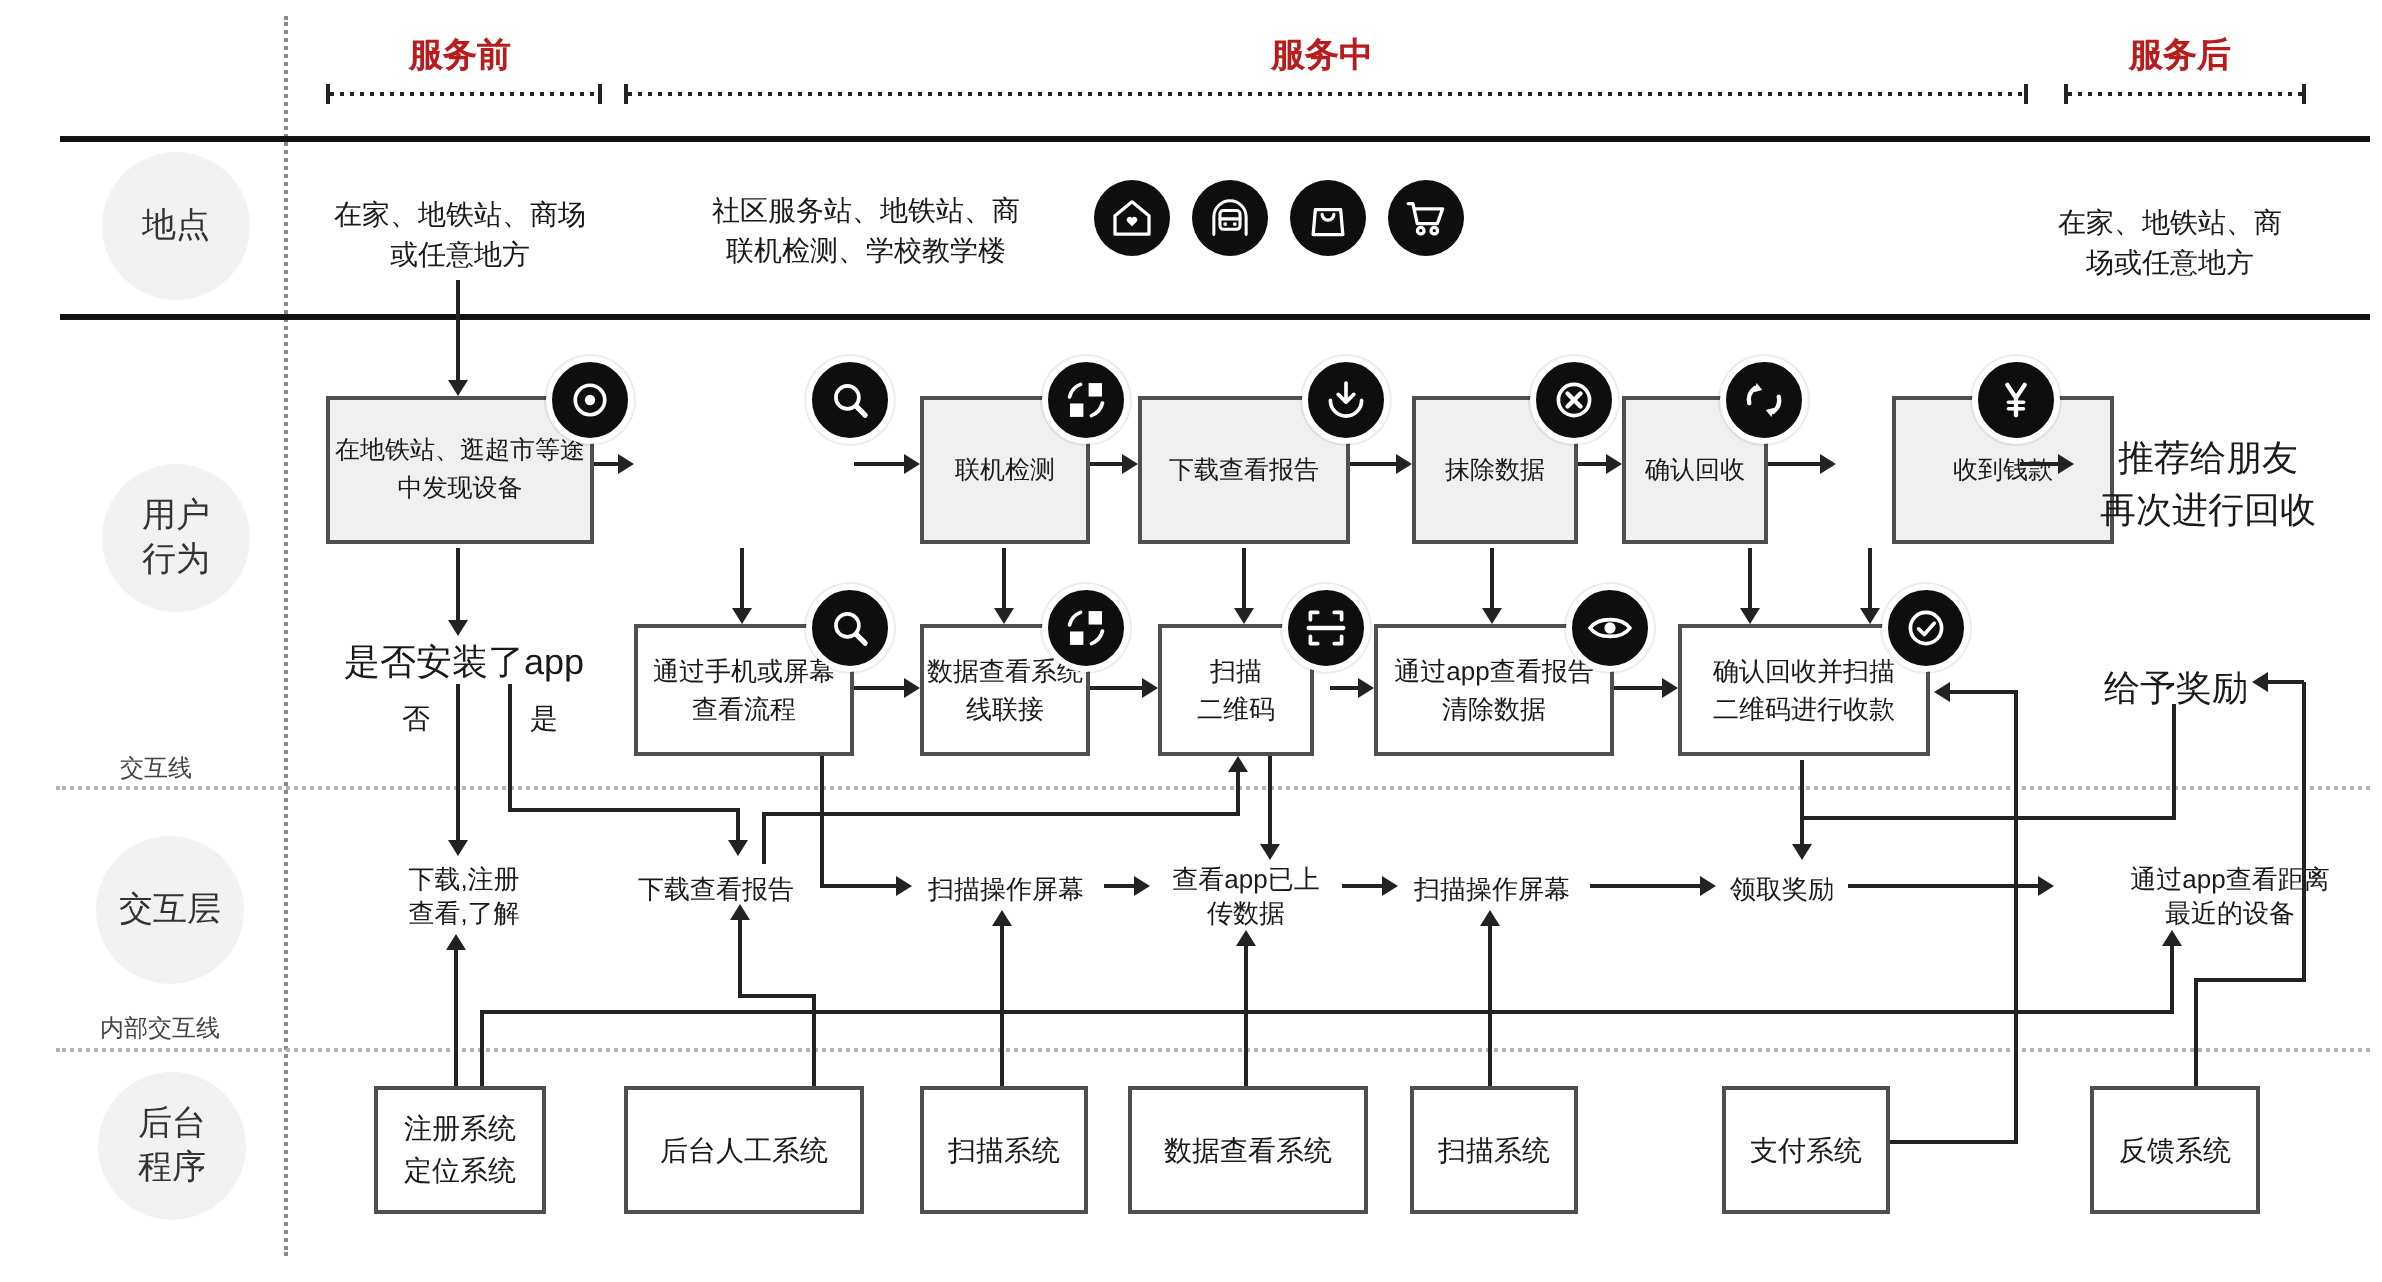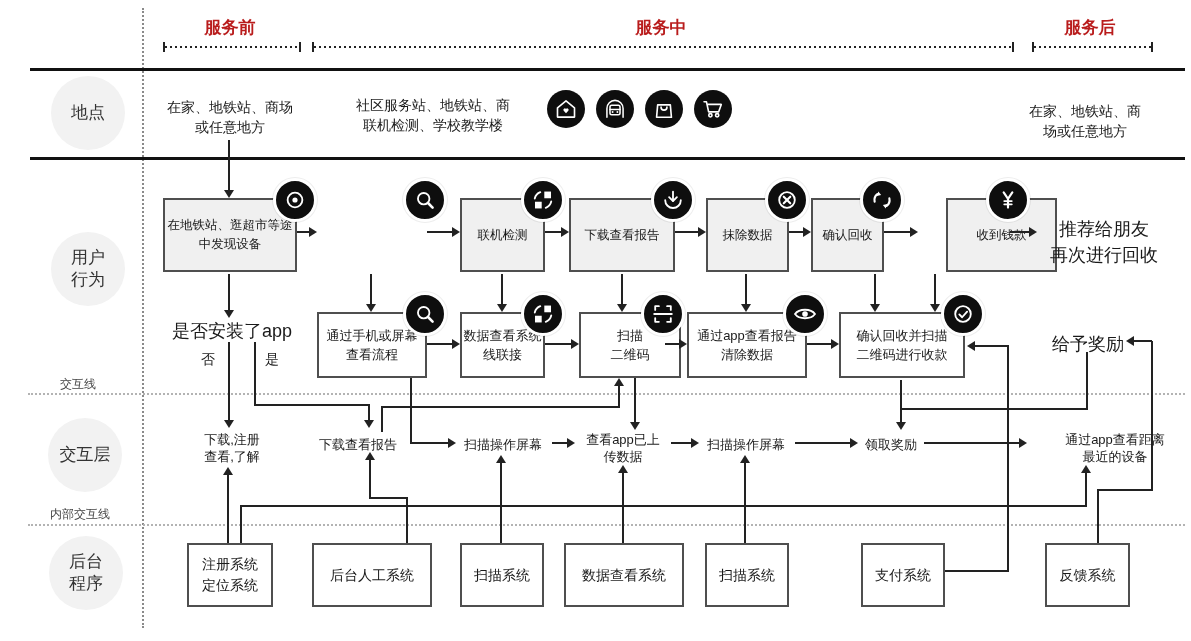--- a/index.html
+++ b/index.html
@@ -210,21 +210,21 @@
   <div class="hl" style="left:254px;top:404px;width:116px"></div>
   <div class="vl" style="left:368px;top:404px;height:16px"></div>
     <div class="arD" style="left:364px;top:420px"></div>
   <div class="txt t14" style="left:198px;top:350px;width:20px">否</div>
   <div class="txt t14" style="left:262px;top:350px;width:20px">是</div>
 
   <div class="bx r2" style="left:317px;top:312px;width:110px"><span>通过手机或屏幕
 查看流程</span></div>
   <div class="bx r2" style="left:460px;top:312px;width:85px"><span>数据查看系统
 线联接</span></div>
-  <div class="bx r2" style="left:579px;top:312px;width:102px"><span>扫描
+  <div class="bx r2" style="left:579px;top:312px;width:78px"><span>扫描
 二维码</span></div>
   <div class="bx r2" style="left:687px;top:312px;width:120px"><span>通过app查看报告
 清除数据</span></div>
   <div class="bx r2" style="left:839px;top:312px;width:126px"><span>确认回收并扫描
 二维码进行收款</span></div>
 
   <div class="icn" style="left:403px;top:292px">
     <svg width="26" height="26" viewBox="0 0 24 24" fill="none" stroke="#fff" stroke-width="1.7" stroke-linecap="round">
       <circle cx="10.8" cy="10.8" r="5.3"></circle>
         <line x1="14.8" y1="14.8" x2="19" y2="19" stroke-width="2.4"></line>

